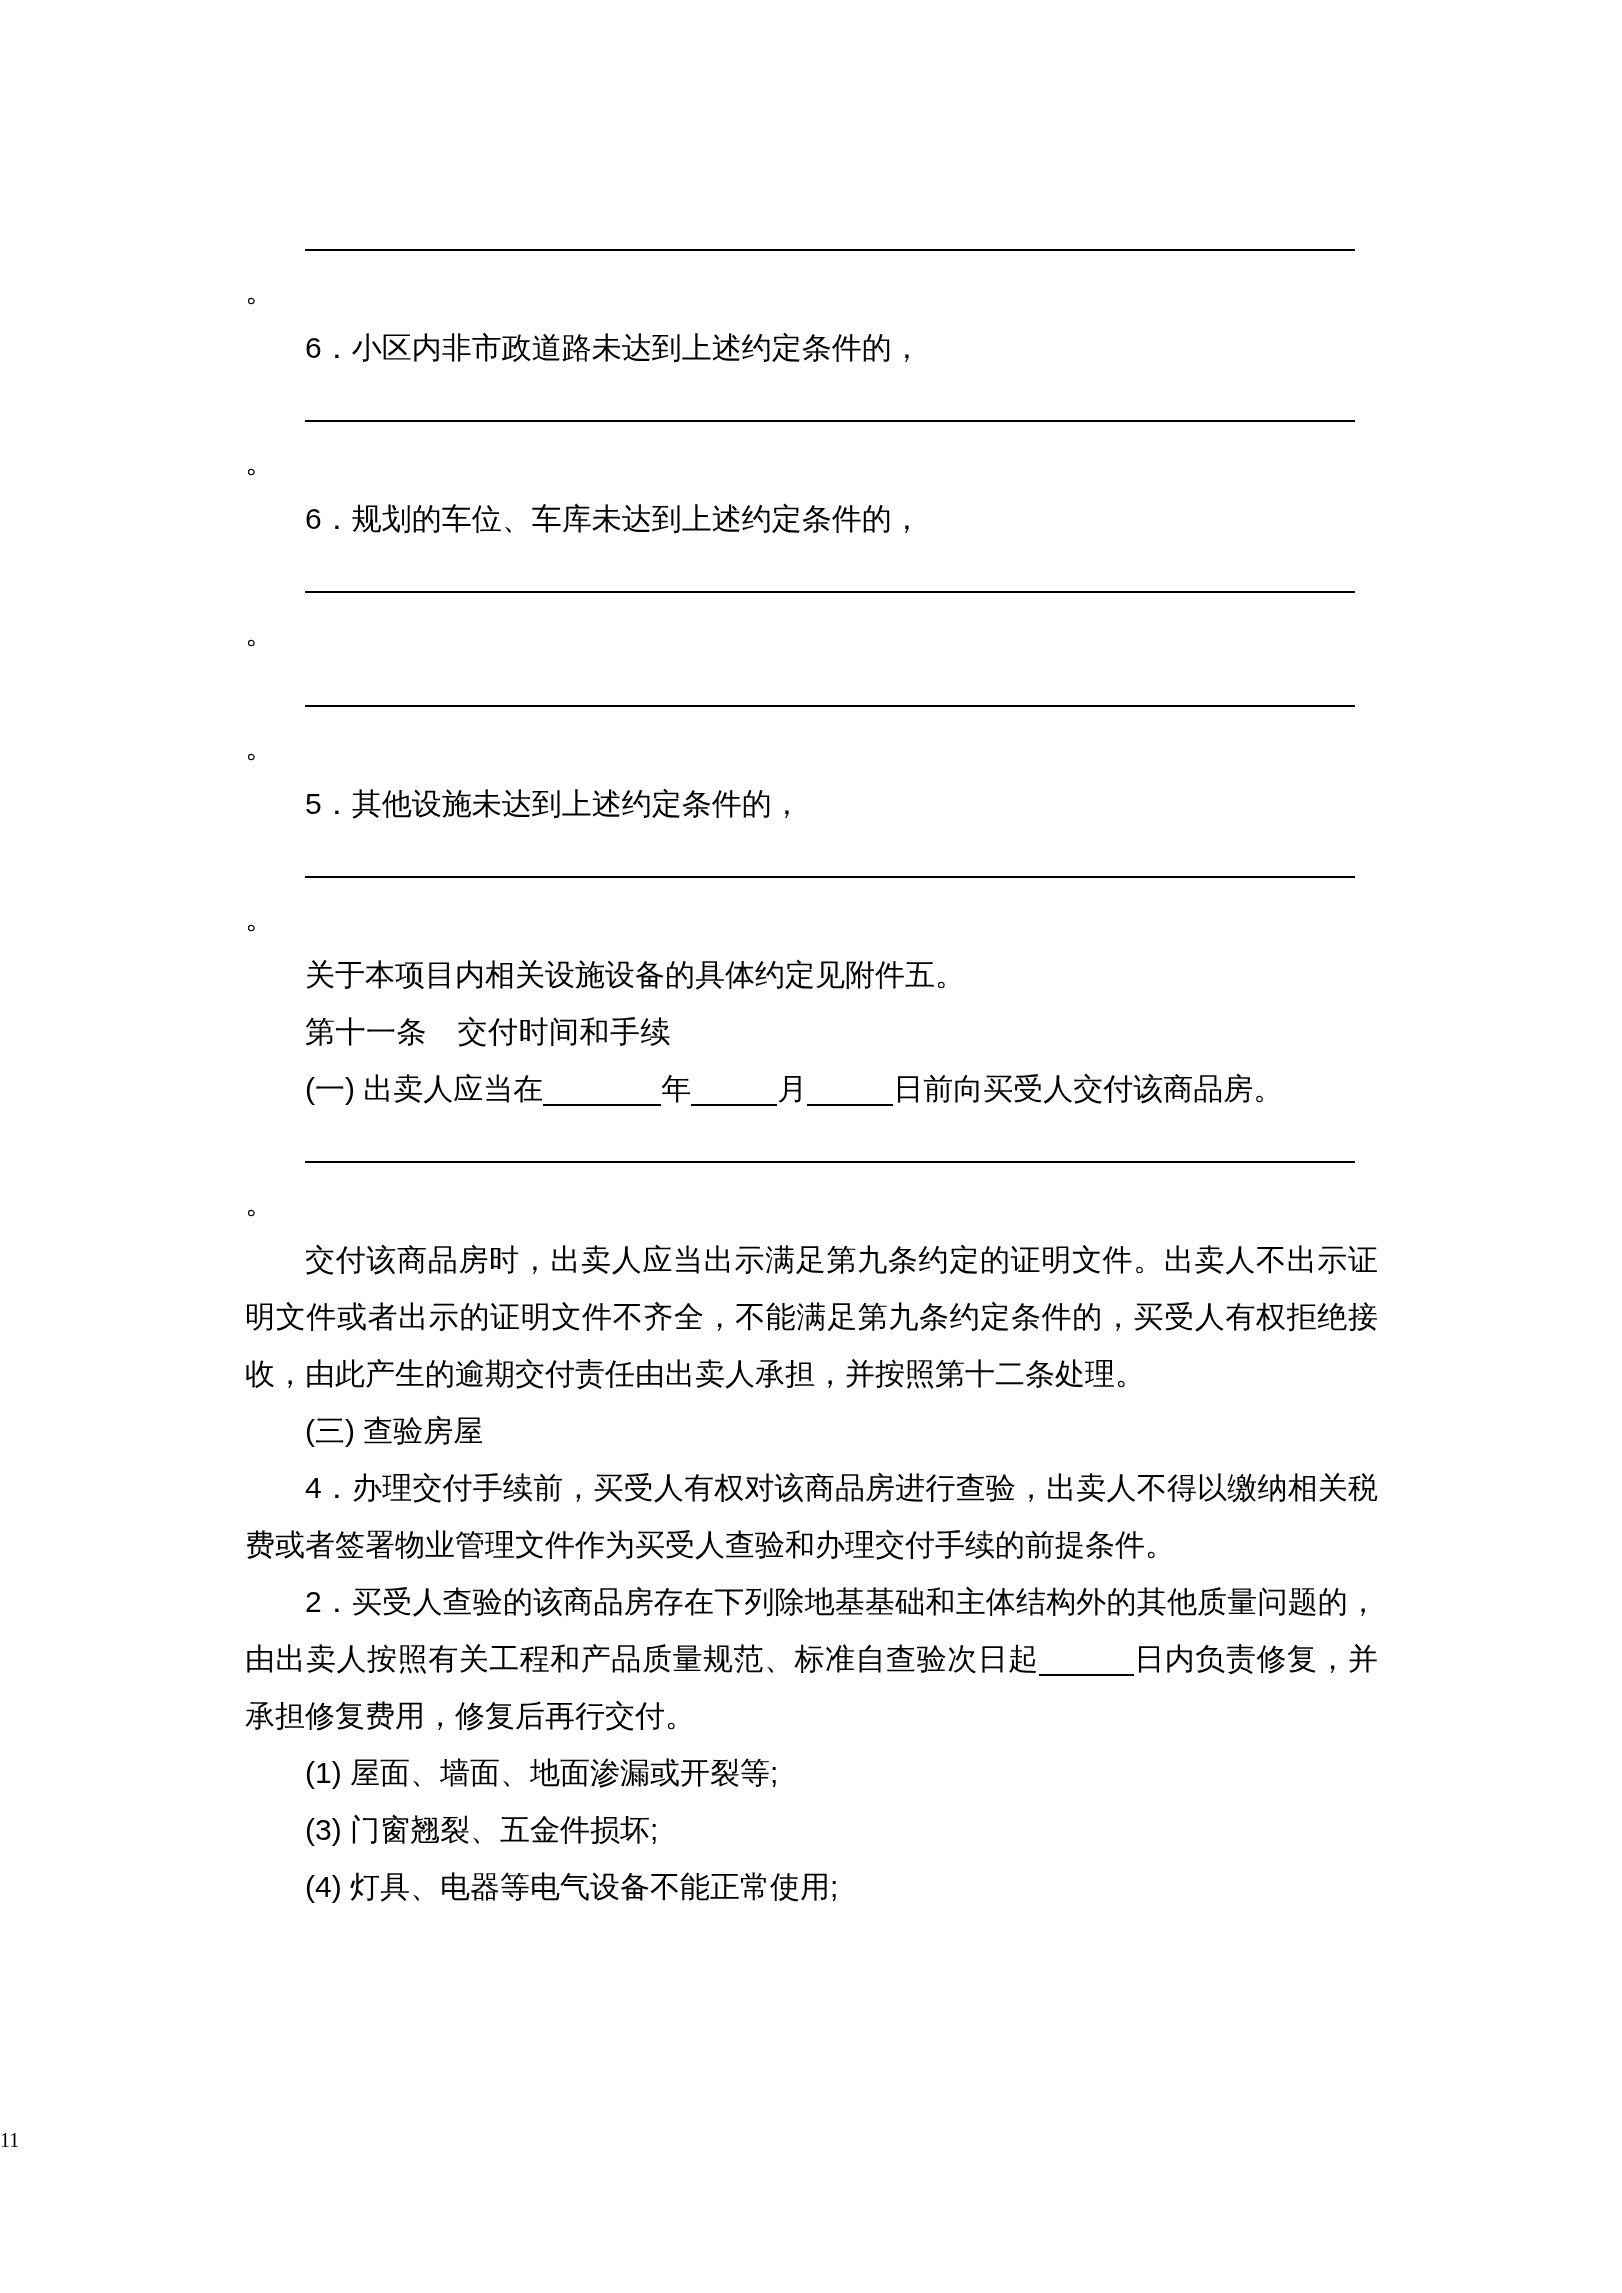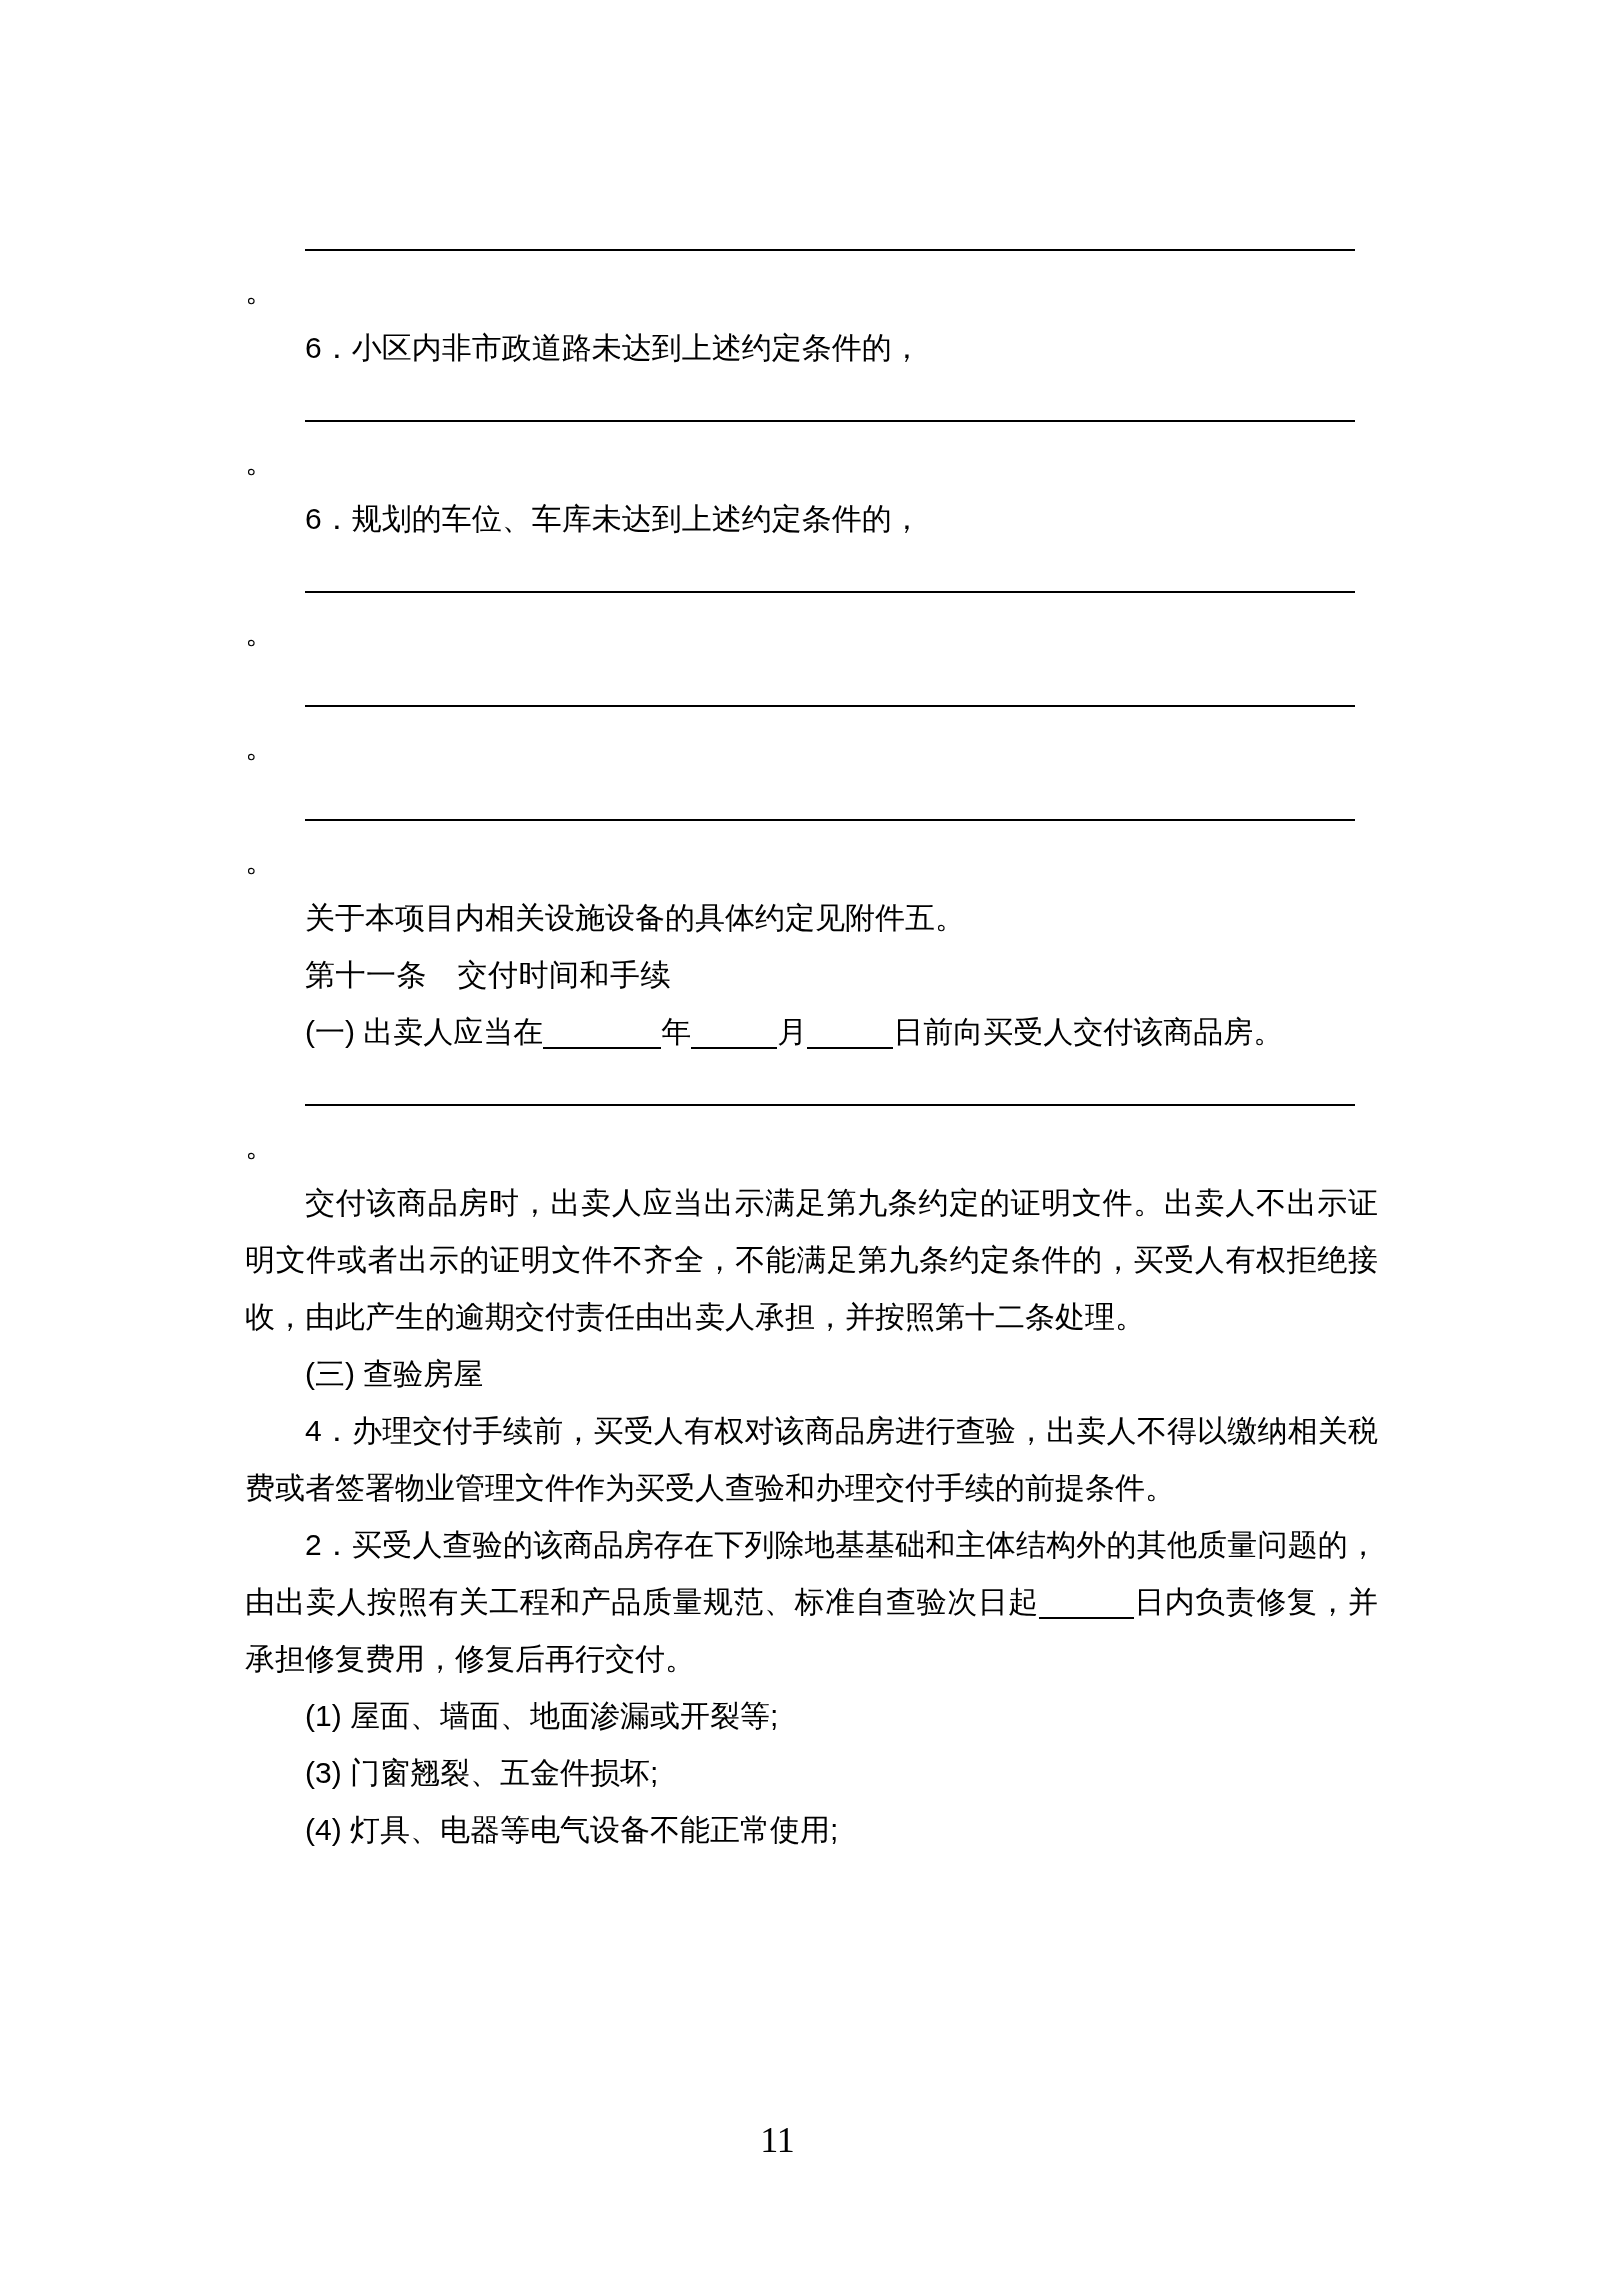--- a/index.html
+++ b/index.html
@@ -30,37 +30,38 @@
     display:inline-block;
     height:0;
     border-bottom:2.7px solid #000;
     vertical-align:-7.3px;
   }
   .page-number{
     position:absolute;
     left:0;
     top:2124px;
     width:1555px;
-    text-align:center;
+    text-align:left;
     font-family:"Liberation Serif","DejaVu Serif",serif;
-    font-size:36px;
+    font-size:20px;
     line-height:33px;
   }
 </style>
 </head>
 <body>
 
 <div class="page">
   <div class="content">
       <div class="line indent"><span class="fill" style="width: 1050px;"></span>。</div>
       <div class="line indent">6．小区内非市政道路未达到上述约定条件的，</div>
       <div class="line indent"><span class="fill" style="width: 1050px;"></span>。</div>
       <div class="line indent">6．规划的车位、车库未达到上述约定条件的，</div>
       <div class="line indent"><span class="fill" style="width: 1050px;"></span>。</div>
       <div class="line indent"><span class="fill" style="width: 1050px;"></span>。</div>
+      <div class="line indent">5．其他设施未达到上述约定条件的，</div>
       <div class="line indent"><span class="fill" style="width: 1050px;"></span>。</div>
       <div class="line indent">关于本项目内相关设施设备的具体约定见附件五。</div>
       <div class="line indent heading">第十一条　交付时间和手续</div>
       <div class="line indent">(一) 出卖人应当在<span class="fill" style="width: 118px;"></span>年<span class="fill" style="width: 86px;"></span>月<span class="fill" style="width: 86px;"></span>日前向买受人交付该商品房。</div>
       <div class="line indent"><span class="fill" style="width: 1050px;"></span>。</div>
       <div class="line indent">交付该商品房时，出卖人应当出示满足第九条约定的证明文件。出卖人不出示证明文件或者出示的证明文件不齐全，不能满足第九条约定条件的，买受人有权拒绝接收，由此产生的逾期交付责任由出卖人承担，并按照第十二条处理。</div>
       <div class="line indent">(三) 查验房屋</div>
       <div class="line indent">4．办理交付手续前，买受人有权对该商品房进行查验，出卖人不得以缴纳相关税费或者签署物业管理文件作为买受人查验和办理交付手续的前提条件。</div>
       <div class="line indent">2．买受人查验的该商品房存在下列除地基基础和主体结构外的其他质量问题的，由出卖人按照有关工程和产品质量规范、标准自查验次日起<span class="fill" style="width: 95px;"></span>日内负责修复，并承担修复费用，修复后再行交付。</div>
       <div class="line indent">(1) 屋面、墙面、地面渗漏或开裂等;</div>

